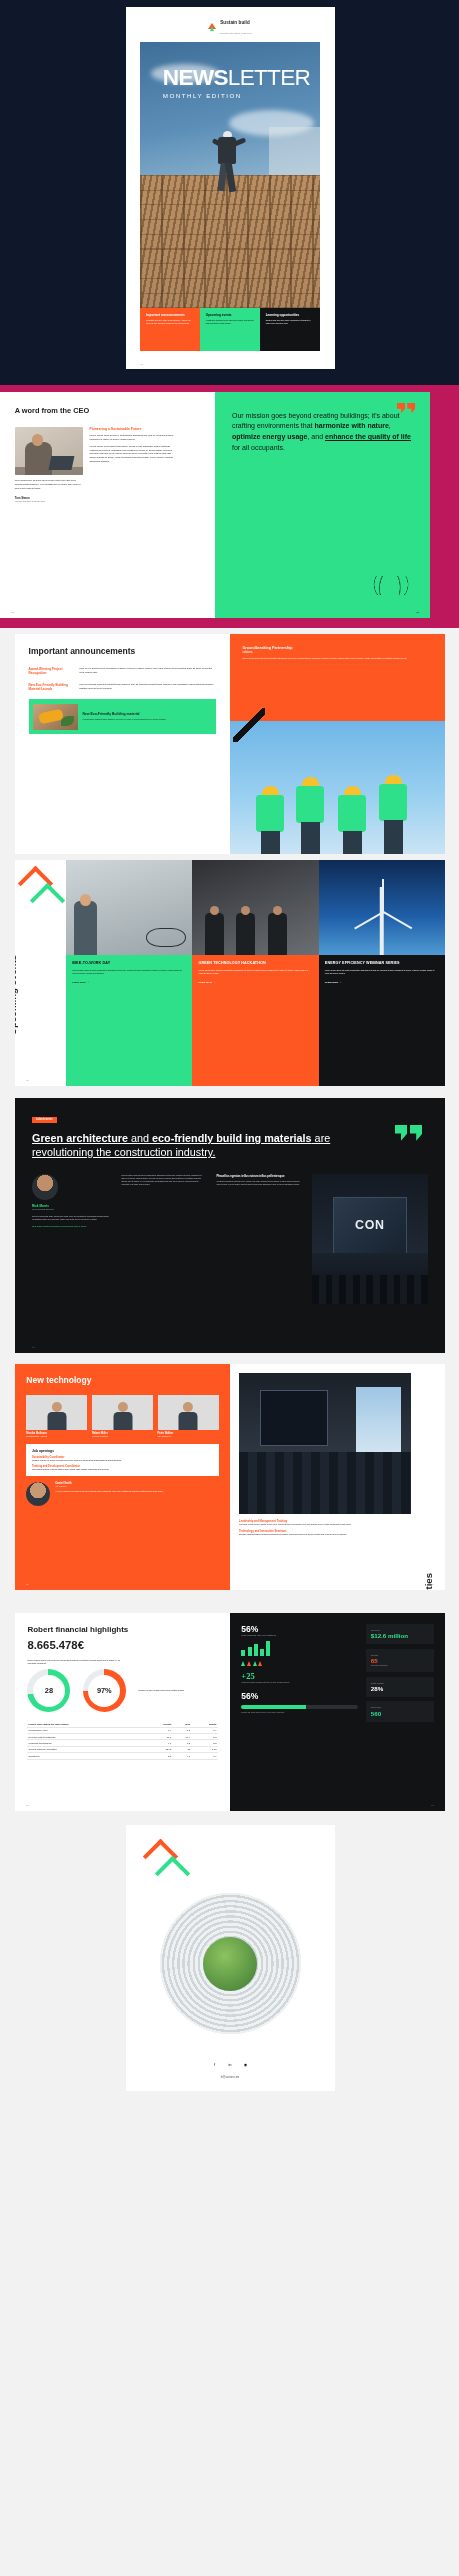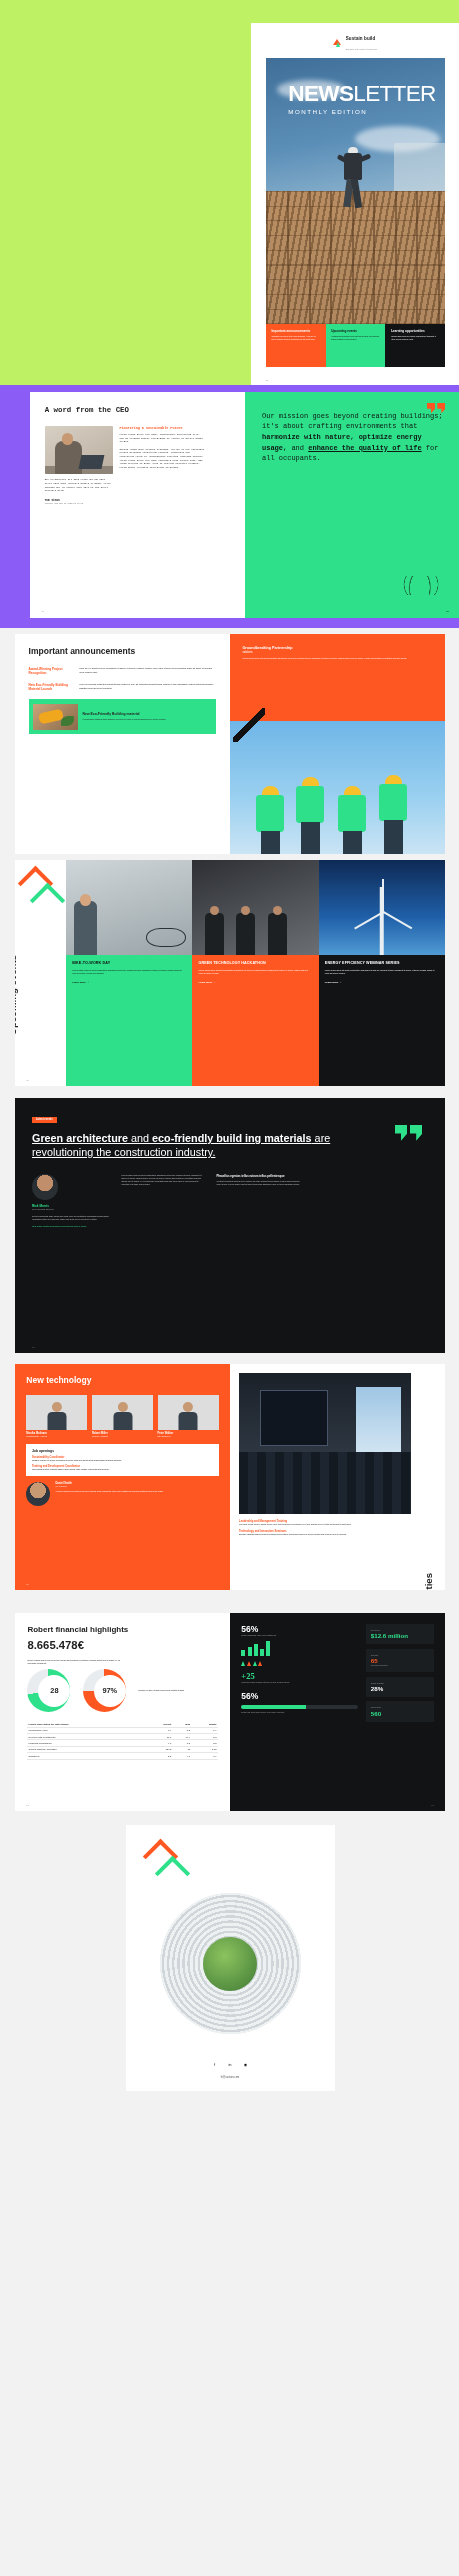--- a/index.html
+++ b/index.html
@@ -20,25 +20,25 @@
   .green  { background: #2fe08b; }
   .dark   { background: #111315; }
   .t-white { color: #fff; }
   .t-dark  { color: #111; }
   .tiny { font-size: 2.4px; line-height: 1.55; }
   .micro { font-size: 2px; line-height: 1.5; }
 
   
   #cover {
     height: 385px;
-    background: #bef264;
+    background: #0f172a;
     display: flex;
-    justify-content: flex-end;
+    justify-content: center;
     align-items: flex-start;
-    padding-top: 23px;
+    padding-top: 7px;
   }
   .cover-card {
     width: 209px;
     height: 362px;
     background: #fff;
     position: relative;
     overflow: hidden;
   }
   .cover-logo {
     display: flex; align-items: center; gap: 3.4px;
@@ -95,21 +95,21 @@
   }
   .cover-title h1 { font-size: 22.6px; letter-spacing: -0.7px; color:#fff; font-weight: 800; line-height: .95;}
   .cover-title h1 span.light { font-weight: 300; }
   .cover-title .sub { margin-top: 3.4px; font-size: 6.2px; color:#fff; letter-spacing: 1.5px; font-weight: 300;}
   .cover-bottom { display:flex; height: 43px; margin: 0 14.7px;}
   .cover-bottom > div { flex:1; padding: 5.1px 5.7px; }
   .cover-bottom h4 { font-size: 3.1px; margin-bottom: 2.3px; font-weight: bold;}
   .cover-pagenum { position:absolute; bottom: 4px; left: 14.7px; font-size: 2.3px; color:#999;}
 
   
-  #ceo { height: 243px; background:#8b5cf6; display:flex; justify-content:flex-end; padding-top:6.8px;font-family:Liberation Mono, monospace;}
+  #ceo { height: 243px; background:#be185d; display:flex; justify-content:flex-start; padding-top:6.8px;}
   .spread { width: 430px; height: 226px; display:flex; }
   .half { width: 50%; height:100%; position:relative; overflow:hidden;}
   .p2-left { background:#fff; padding: 14.7px 14.7px; }
   .p2-left h2 { font-size: 7.4px; font-weight: bold; margin-bottom: 11.3px;}
   .p2-cols { display:flex; gap: 6.8px; }
   .p2-photo { width: 68px; height: 48px; border-radius:1.1px; overflow:hidden; position:relative;
      background: linear-gradient(150deg,#d8cfc4,#b9ae9f);}
   .p2-photo .pman{position:absolute;left:10.2px;bottom:0;width:27px;height:33px;background:#6d6257;border-radius:8px 8px 0 0;}
   .p2-photo .phead{position:absolute;left:17.5px;bottom:29px;width:11.3px;height:11.3px;background:#c79a74;border-radius:50%;}
   .p2-photo .plap{position:absolute;left:35px;bottom:5.7px;width:22.6px;height:13.6px;background:#39414a;transform:skewX(-12deg);}
@@ -231,21 +231,21 @@
   .p6-img .win{position:absolute;right:6%;top:10%;width:26%;height:55%;background:linear-gradient(180deg,#9fc6e4,#d9e9f4);}
   .p6-vtitle { position:absolute; right: 10.2px; bottom: 17px; transform: rotate(-90deg); transform-origin: right bottom;
      font-size: 9.6px; font-weight: bold; white-space: nowrap;}
 
   
   #finance { height: 209px; background:#f2f2f2; display:flex; justify-content:center; padding-top:5.7px;}
   .p7-left { background:#fff; padding: 12.4px 12.4px;}
   .p7-left h2 { font-size: 8px; font-weight:bold; line-height:1.15;}
   .p7-big { font-size: 11.3px; font-weight:bold; margin: 4.5px 0 8px;}
   .donuts { display:flex; gap: 12.4px; margin: 3.4px 0 9px;}
-  .donut { width: 43px; height: 43px; border-radius:50%; display:flex; align-items:center; justify-content:flex-end; font-size:7.4px; font-weight:bold;}
+  .donut { width: 43px; height: 43px; border-radius:50%; display:flex; align-items:center; justify-content:center; font-size:7.4px; font-weight:bold;}
   .donut.g { background: conic-gradient(#2fe08b 0 72%, #e9ecef 72% 100%); }
   .donut.o { background: conic-gradient(#ff5722 0 75%, #e9ecef 75% 100%); }
   .donut i { width: 32px; height: 32px; background:#fff; border-radius:50%; display:flex; align-items:center; justify-content:center; font-style:normal;}
   .p7-table { width: 100%; border-collapse: collapse; font-size: 2.3px;}
   .p7-table th, .p7-table td { border-bottom: 0.6px solid #e6e6e6; padding: 1.7px 1.1px; text-align:right;}
   .p7-table th:first-child, .p7-table td:first-child { text-align:left;}
   .p7-right { background:#111315; color:#fff; padding: 11.3px 11.3px; display:flex; gap: 8px;}
   .p7-rc { flex: 1; }
   .p7-stat { font-size: 8.5px; font-weight:bold; }
   .bars { display:flex; gap: 2.3px; align-items:flex-end; height: 14.7px; margin: 4.5px 0;}
@@ -522,20 +522,26 @@
         <div class="micro" style="color:#9aa0a6;margin-bottom:3.4px;">Green Building Engineer</div>
         <p class="micro" style="color:#c7ccd1;">Sed ut perspiciatis unde omnis iste natus error sit voluptatem accusantium doloremque laudantium totam rem aperiam eaque ipsa quae ab illo inventore veritatis.</p>
         <p class="micro" style="color:#2fe08b;margin-top:4.5px;">Quis autem lobortis scelerisque fermentum dui fauci in ornare</p>
       </div>
       <div class="p5-col2">
         <p class="micro" style="color:#c7ccd1;">Lorem ipsum dolor sit amet consectetur adipiscing elit sed do eiusmod tempor incididunt ut labore et dolore magna aliqua. Ut enim ad minim veniam quis nostrud exercitation ullamco laboris nisi ut aliquip ex ea commodo consequat duis aute irure dolor in reprehenderit in voluptate velit esse cillum dolore.</p>
       </div>
       <div class="p5-col2">
         <div style="font-size:2.8px;font-weight:bold;margin-bottom:2.3px;">Phasellus egestas tellus rutrum tellus pellentesque</div>
         <p class="micro" style="color:#c7ccd1;">Volutpat consequat mauris nunc congue nisi vitae suscipit tellus mauris a diam maecenas sed enim ut sem viverra aliquet eget sit amet tellus cras adipiscing enim eu turpis egestas pretium.</p>
+      </div>
+      <div class="p5-photo">
+        <span class="scr"></span>
+        <span class="con">CON</span>
+        <span class="stage"></span>
+        <span class="crowd"></span>
       </div>
     </div>
     <div class="pn">08</div>
   </div>
 </section>
 
 <section class="page" id="colleagues">
   <div class="spread">
     <div class="half p6-left">
       <h2>New technology</h2>

